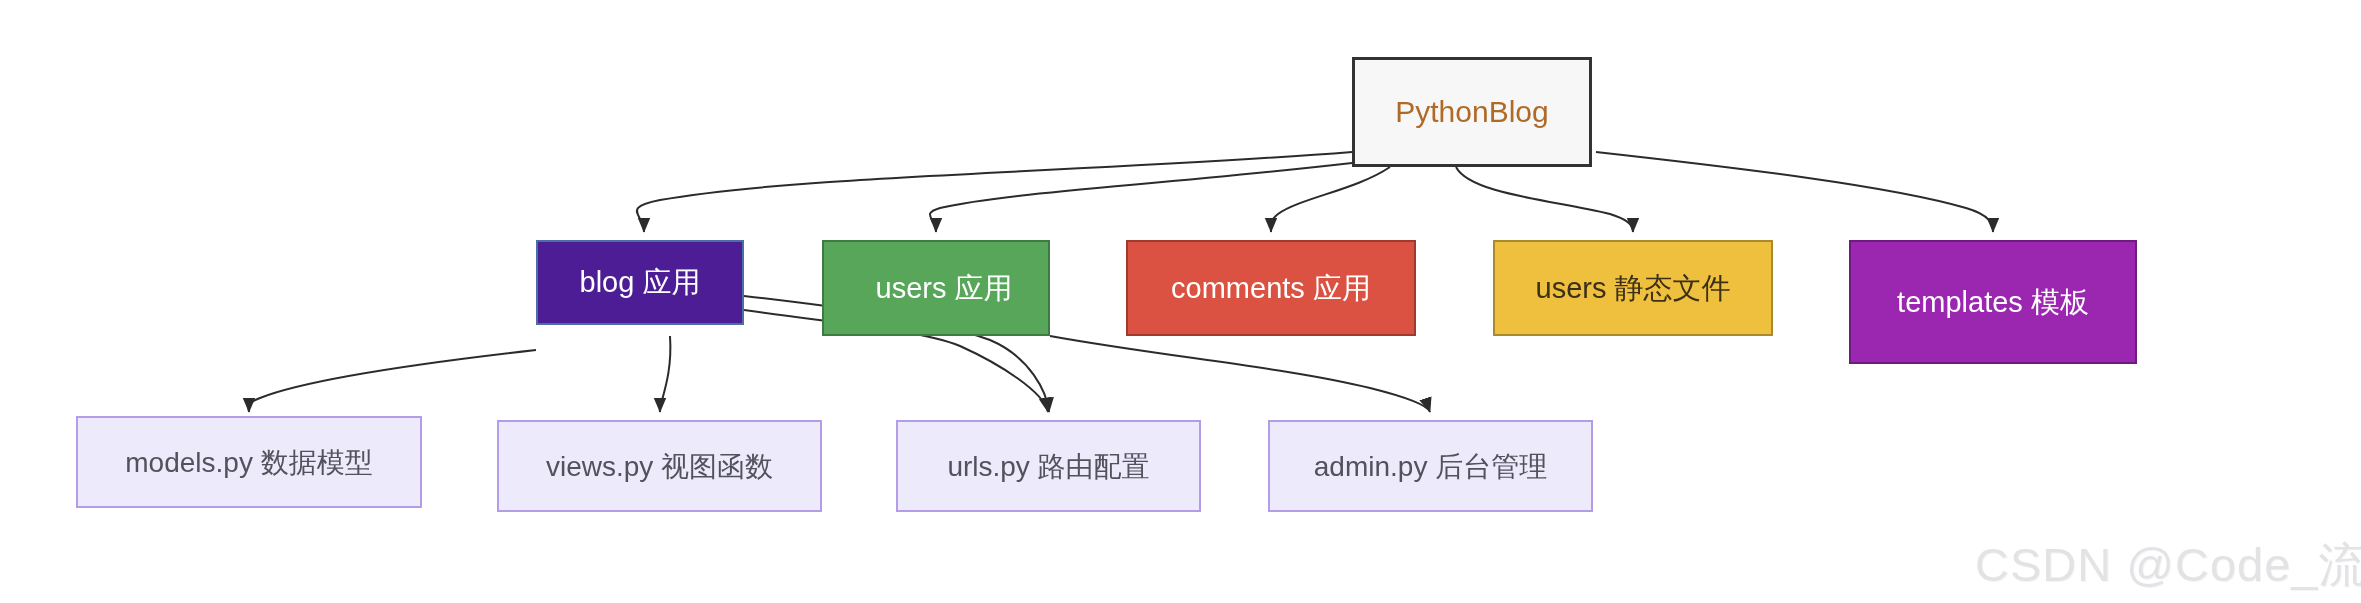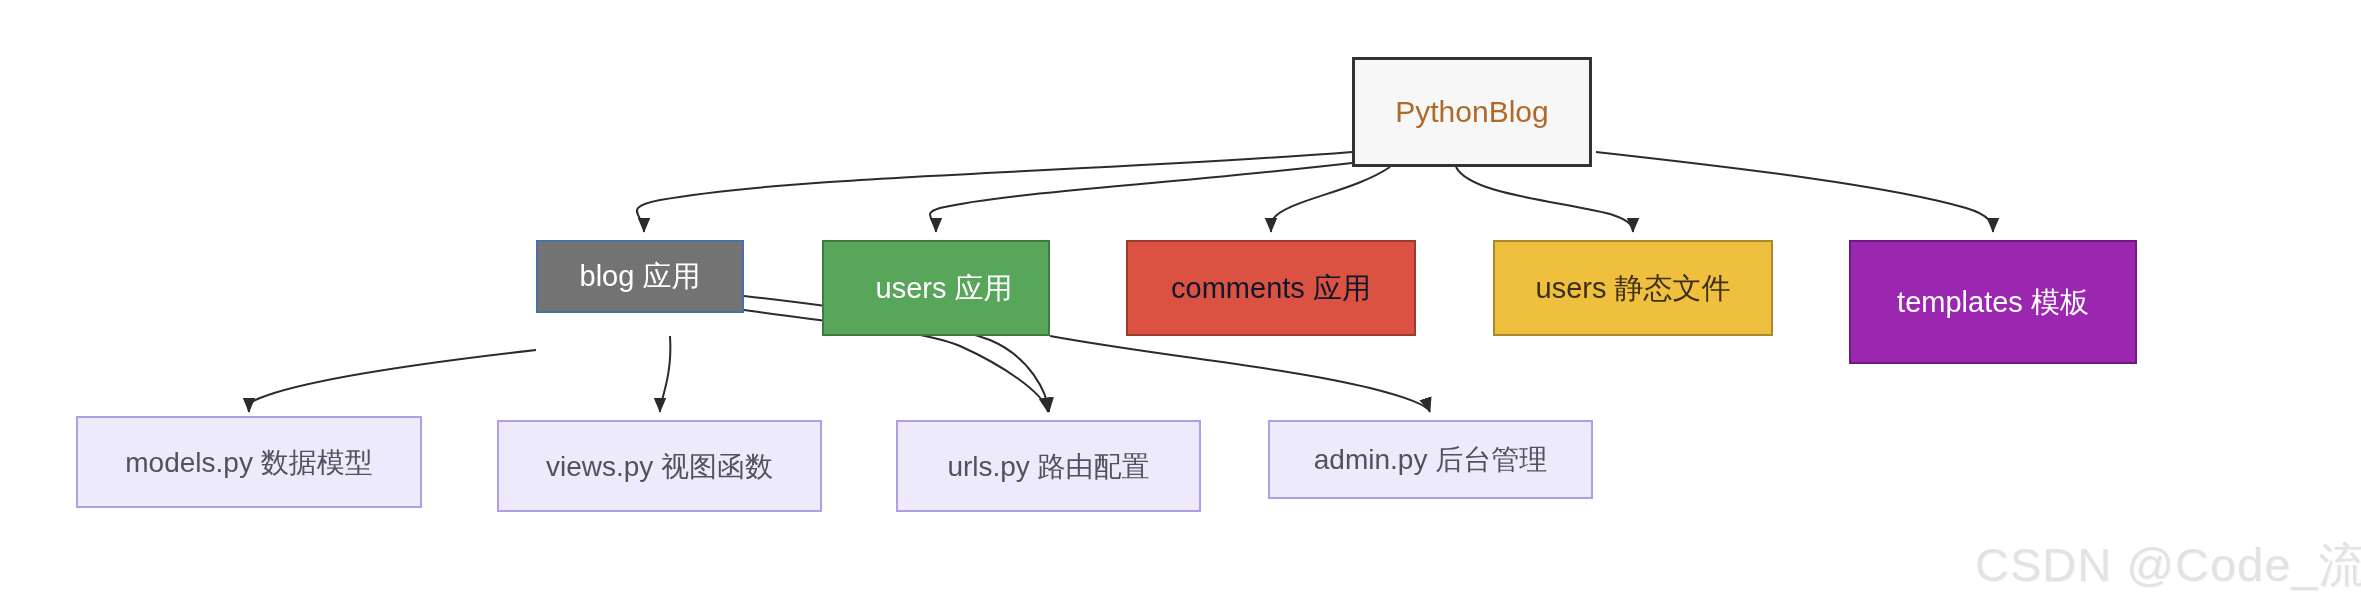--- a/index.html
+++ b/index.html
@@ -91,44 +91,44 @@
         <path d="M 744,296 C 830,306 930,318 990,340 C 1030,357 1047,392 1049,412" fill="none" stroke="#2b2b2b" stroke-width="2" marker-end="url(#arrowhead)"></path>
         <path d="M 744,310 C 840,324 920,330 960,346 C 1000,364 1044,392 1048,412" fill="none" stroke="#2b2b2b" stroke-width="2" marker-end="url(#arrowhead)"></path>
         <path d="M 1050,336 C 1160,356 1290,368 1370,388 C 1410,398 1428,406 1430,412" fill="none" stroke="#2b2b2b" stroke-width="2" marker-end="url(#arrowhead)"></path>
       </g>
   </svg>
 
   <div class="node node-root" style="left: 1352px; top: 57px; width: 240px; height: 110px; background: rgb(247, 247, 247); border-color: rgb(51, 51, 51); color: rgb(176, 106, 40);">
     <span>PythonBlog</span>
   </div>
 
-  <div class="node node-app fill-blue" style="left: 536px; top: 240px; width: 208px; height: 73px; background: #737373; border-color: rgb(74, 111, 165); color: rgb(255, 255, 255); text-align: right;">
+  <div class="node node-app fill-blue" style="left: 536px; top: 240px; width: 208px; height: 85px; background: #4c1d95; border-color: rgb(74, 111, 165); color: rgb(255, 255, 255); text-align: right;">
     <span>blog 应用</span>
   </div>
   <div class="node node-app fill-green" style="left: 822px; top: 240px; width: 228px; height: 96px; background: rgb(87, 166, 90); border-color: rgb(63, 122, 66); color: rgb(255, 255, 255); padding-left: 16px;">
     <span>users 应用</span>
   </div>
-  <div class="node node-app fill-red" style="left: 1126px; top: 240px; width: 290px; height: 96px; background: rgb(219, 82, 66); border-color: rgb(158, 59, 47); color: #0f172a;">
+  <div class="node node-app fill-red" style="left: 1126px; top: 240px; width: 290px; height: 96px; background: rgb(219, 82, 66); border-color: rgb(158, 59, 47); color: #ffffff;">
     <span>comments 应用</span>
   </div>
   <div class="node node-app fill-amber" style="left: 1493px; top: 240px; width: 280px; height: 96px; background: rgb(239, 191, 62); border-color: rgb(169, 138, 45); color: rgb(61, 48, 24);">
     <span>users 静态文件</span>
   </div>
   <div class="node node-app fill-purple" style="left: 1849px; top: 240px; width: 288px; height: 124px; background: rgb(155, 39, 176); border-color: rgb(109, 27, 125); color: rgb(255, 255, 255);">
     <span>templates 模板</span>
   </div>
 
   <div class="node node-file" style="left: 76px; top: 416px; width: 346px; height: 92px; background: rgb(237, 234, 251); border-color: rgb(179, 157, 232); color: rgb(82, 82, 92);">
     <span>models.py 数据模型</span>
   </div>
   <div class="node node-file" style="left: 896px; top: 420px; width: 305px; height: 92px; background: rgb(237, 234, 251); border-color: rgb(179, 157, 232); color: rgb(82, 82, 92);">
     <span>urls.py 路由配置</span>
   </div>
   <div class="node node-file" style="left: 497px; top: 420px; width: 325px; height: 92px; background: rgb(237, 234, 251); border-color: rgb(179, 157, 232); color: rgb(82, 82, 92);">
     <span>views.py 视图函数</span>
   </div>
-  <div class="node node-file" style="left: 1268px; top: 420px; width: 325px; height: 79px; background: rgb(237, 234, 251); border-color: rgb(179, 157, 232); color: rgb(82, 82, 92);">
+  <div class="node node-file" style="left: 1268px; top: 420px; width: 325px; height: 92px; background: rgb(237, 234, 251); border-color: rgb(179, 157, 232); color: rgb(82, 82, 92);">
     <span>admin.py 后台管理</span>
   </div>
 
   <div class="watermark" style="left: 1975px; top: 534px; color: rgb(227, 227, 230);">CSDN @Code_流苏</div>
 
 </div>
 
 </body></html>

